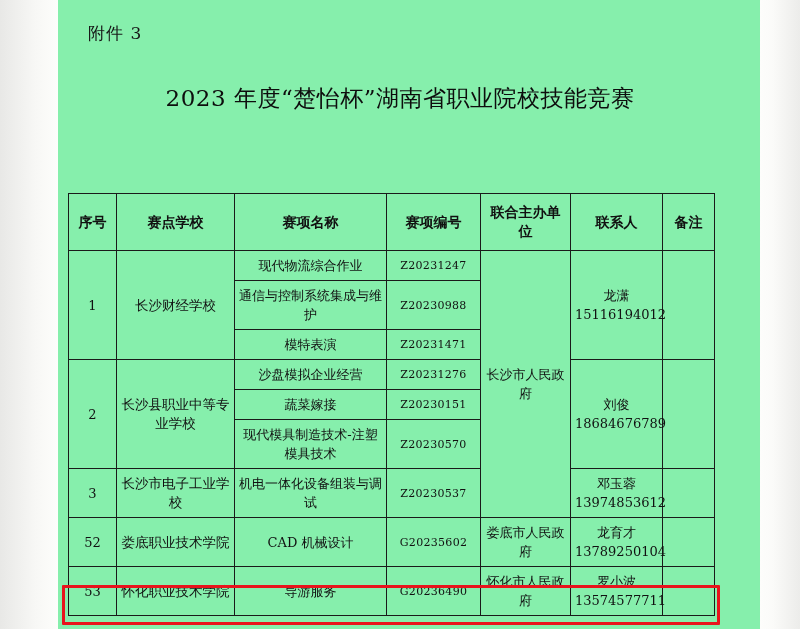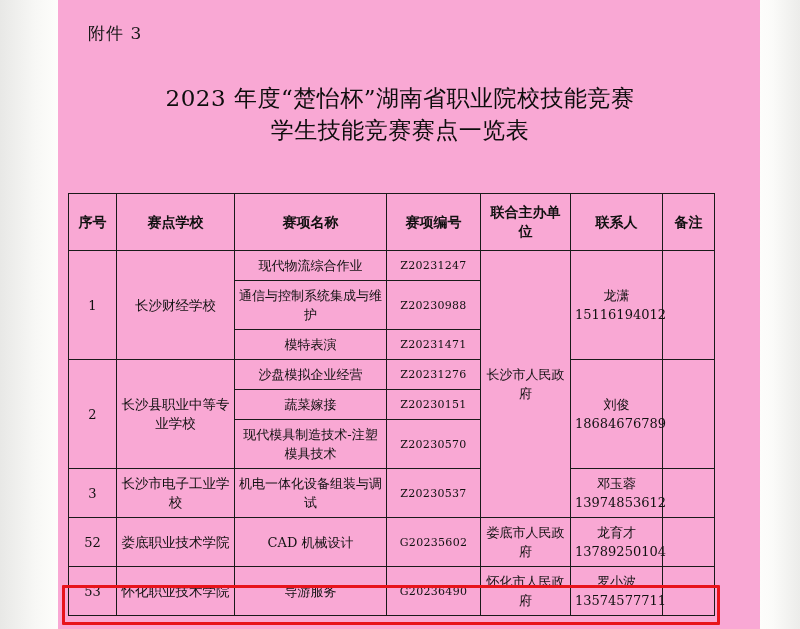--- a/index.html
+++ b/index.html
@@ -11,21 +11,21 @@
     height: 629px;
     background: #ffffff;
     font-family: "Liberation Serif", serif;
     color: #111111;
     overflow: hidden;
   }
   .page {
     position: relative;
     width: 800px;
     height: 629px;
-    background: #f9a8d4;
+    background: #86efac;
   }
   
   .page::before {
     content: "";
     position: absolute;
     left: 0; top: 0; bottom: 0;
     width: 58px;
     background: linear-gradient(to right, #e8e8e6 0%, #f7f7f5 60%, #fdfdfb 100%);
     pointer-events: none;
   }
@@ -128,21 +128,20 @@
 </style>
 </head>
 <body>
 
 <div class="page">
 
   <div class="attachment-label">附件 3</div>
 
   <div class="doc-title">
     <span>2023 年度“楚怡杯”湖南省职业院校技能竞赛</span>
-    <span class="line2">学生技能竞赛赛点一览表</span>
   </div>
 
   <table class="grid">
     <colgroup>
       <col style="width:48px">
       <col style="width:118px">
       <col style="width:152px">
       <col style="width:94px">
       <col style="width:90px">
       <col style="width:92px">

